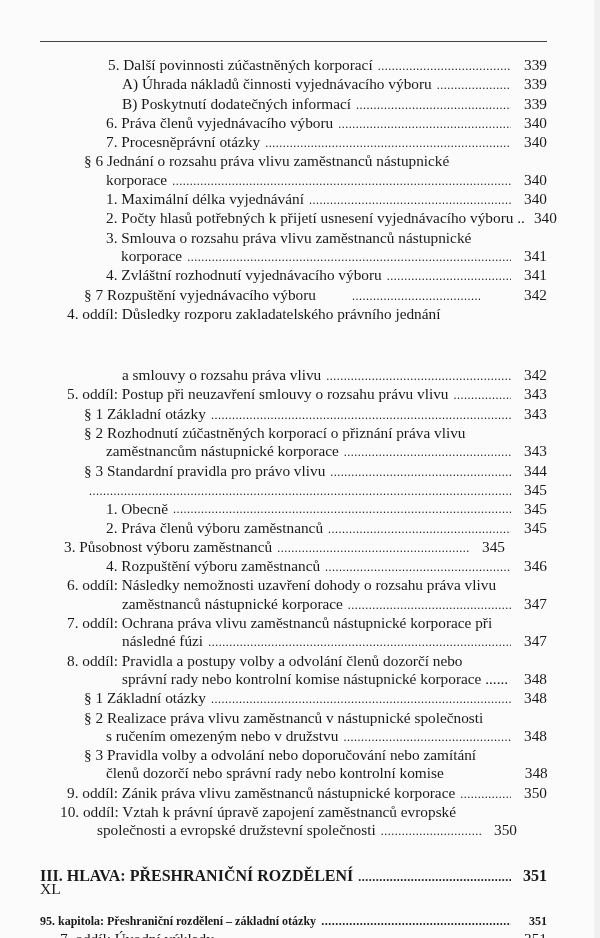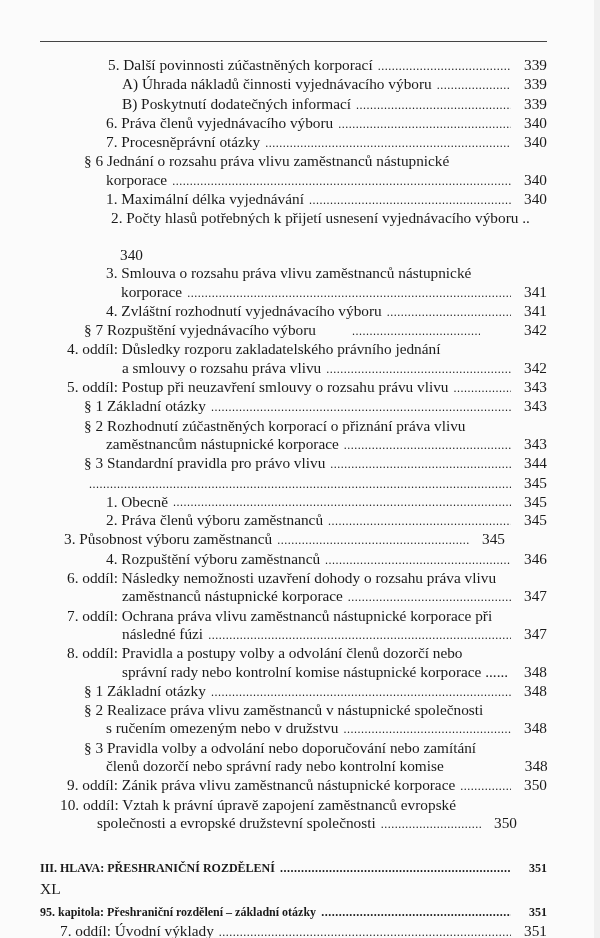--- a/index.html
+++ b/index.html
@@ -72,21 +72,21 @@
       </div>
     </div>
     <div class="entry">
       <div class="line" style="margin-left: 106px; width: 441px;">
         <span class="t">1. Maximální délka vyjednávání</span>
         <span class="dots"></span>
         <span class="pg">340</span>
       </div>
     </div>
     <div class="entry">
-      <div class="line" style="margin-left: 106px; width: 441px; flex-direction: column;">
+      <div class="line" style="margin-left: 106px; width: 441px;">
         <span class="t">2. Počty hlasů potřebných k přijetí usnesení vyjednávacího výboru ..</span>
         <span class="dots" style="visibility: hidden;"></span>
         <span class="pg">340</span>
       </div>
     </div>
     <div class="entry">
       <div class="line" style="margin-left: 106px; width: 441px;">
         <span class="t">3. Smlouva o rozsahu práva vlivu zaměstnanců nástupnické</span>
       </div>
       <div class="line" style="margin-left: 121px; width: 426px;">
@@ -106,21 +106,21 @@
       <div class="line" style="margin-left: 84px; width: 463px; gap: 31px;">
         <span class="t">§ 7 Rozpuštění vyjednávacího výboru</span>
         <span class="dots"></span>
         <span class="pg">342</span>
       </div>
     </div>
     <div class="entry">
       <div class="line" style="margin-left: 67px; width: 480px;">
         <span class="t">4. oddíl: Důsledky rozporu zakladatelského právního jednání</span>
       </div>
-      <div class="line" style="margin-left: 122px; width: 425px;">
+      <div class="line" style="margin-left: 122px; width: 425px; margin-top: 43px;">
         <span class="t">a smlouvy o rozsahu práva vlivu</span>
         <span class="dots"></span>
         <span class="pg">342</span>
       </div>
     </div>
     <div class="entry">
       <div class="line" style="margin-left: 67px; width: 480px;">
         <span class="t">5. oddíl: Postup při neuzavření smlouvy o rozsahu právu vlivu</span>
         <span class="dots"></span>
         <span class="pg">343</span>
@@ -252,21 +252,21 @@
       <div class="line" style="margin-left: 60px; width: 487px;">
         <span class="t">10. oddíl: Vztah k právní úpravě zapojení zaměstnanců evropské</span>
       </div>
       <div class="line" style="margin-left: 97px; width: 420px;">
         <span class="t">společnosti a evropské družstevní společnosti</span>
         <span class="dots"></span>
         <span class="pg">350</span>
       </div>
     </div>
     <div class="gap-big" style="height: 26px;"></div>
-    <div class="entry bold" style="font-size: 12px;">
+    <div class="entry bold" style="font-size: 16px;">
       <div class="line" style="margin-left: 40px; width: 507px;">
         <span class="t">III. HLAVA: PŘESHRANIČNÍ ROZDĚLENÍ</span>
         <span class="dots"></span>
         <span class="pg">351</span>
       </div>
     </div>
     <div class="gap-big" style="height: 26px;"></div>
     <div class="entry bold" style="font-size: 12px;">
       <div class="line" style="margin-left: 40px; width: 507px;">
         <span class="t">95. kapitola: Přeshraniční rozdělení – základní otázky</span>

